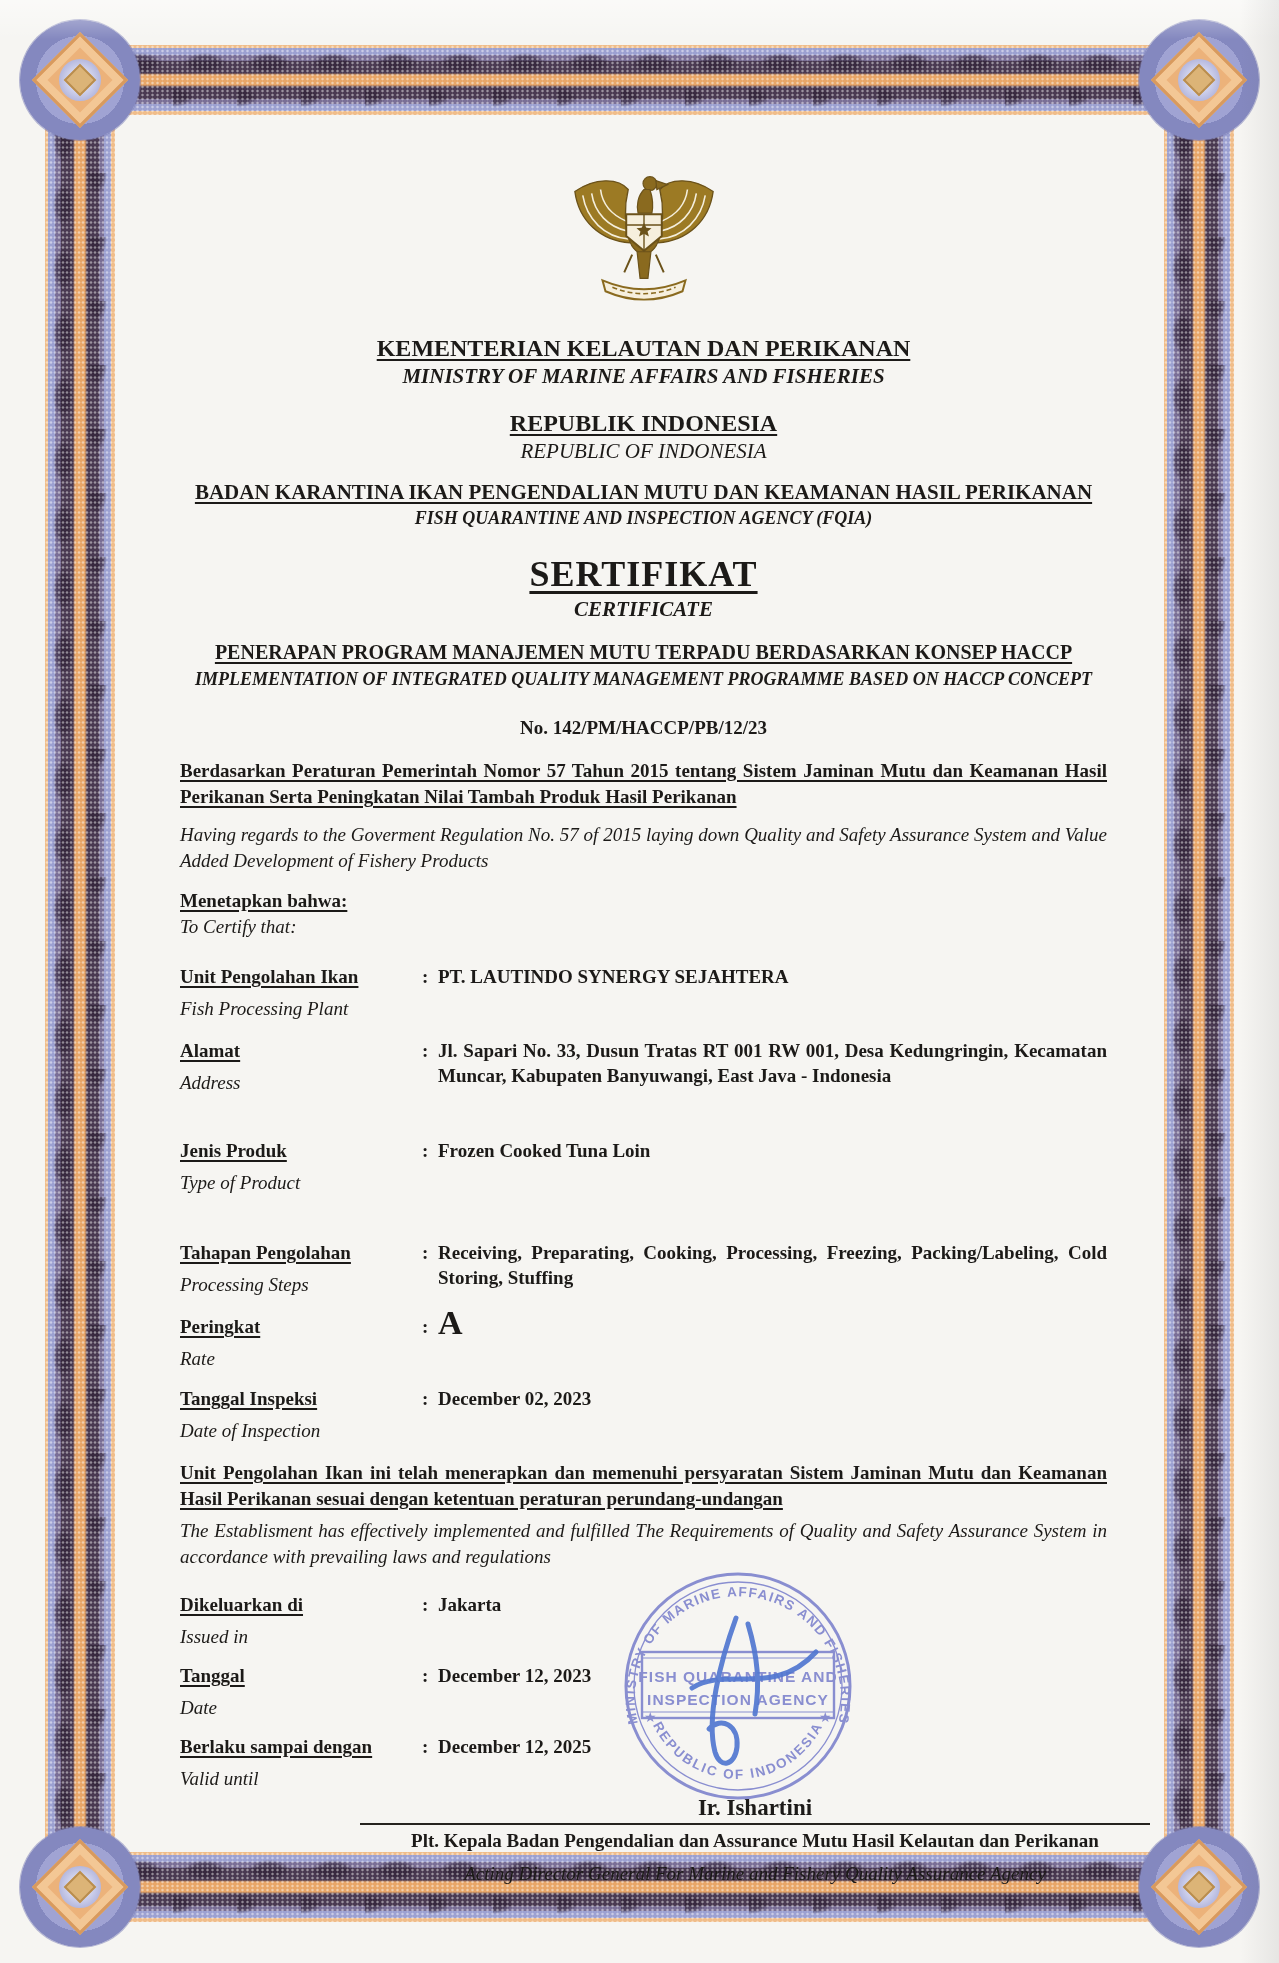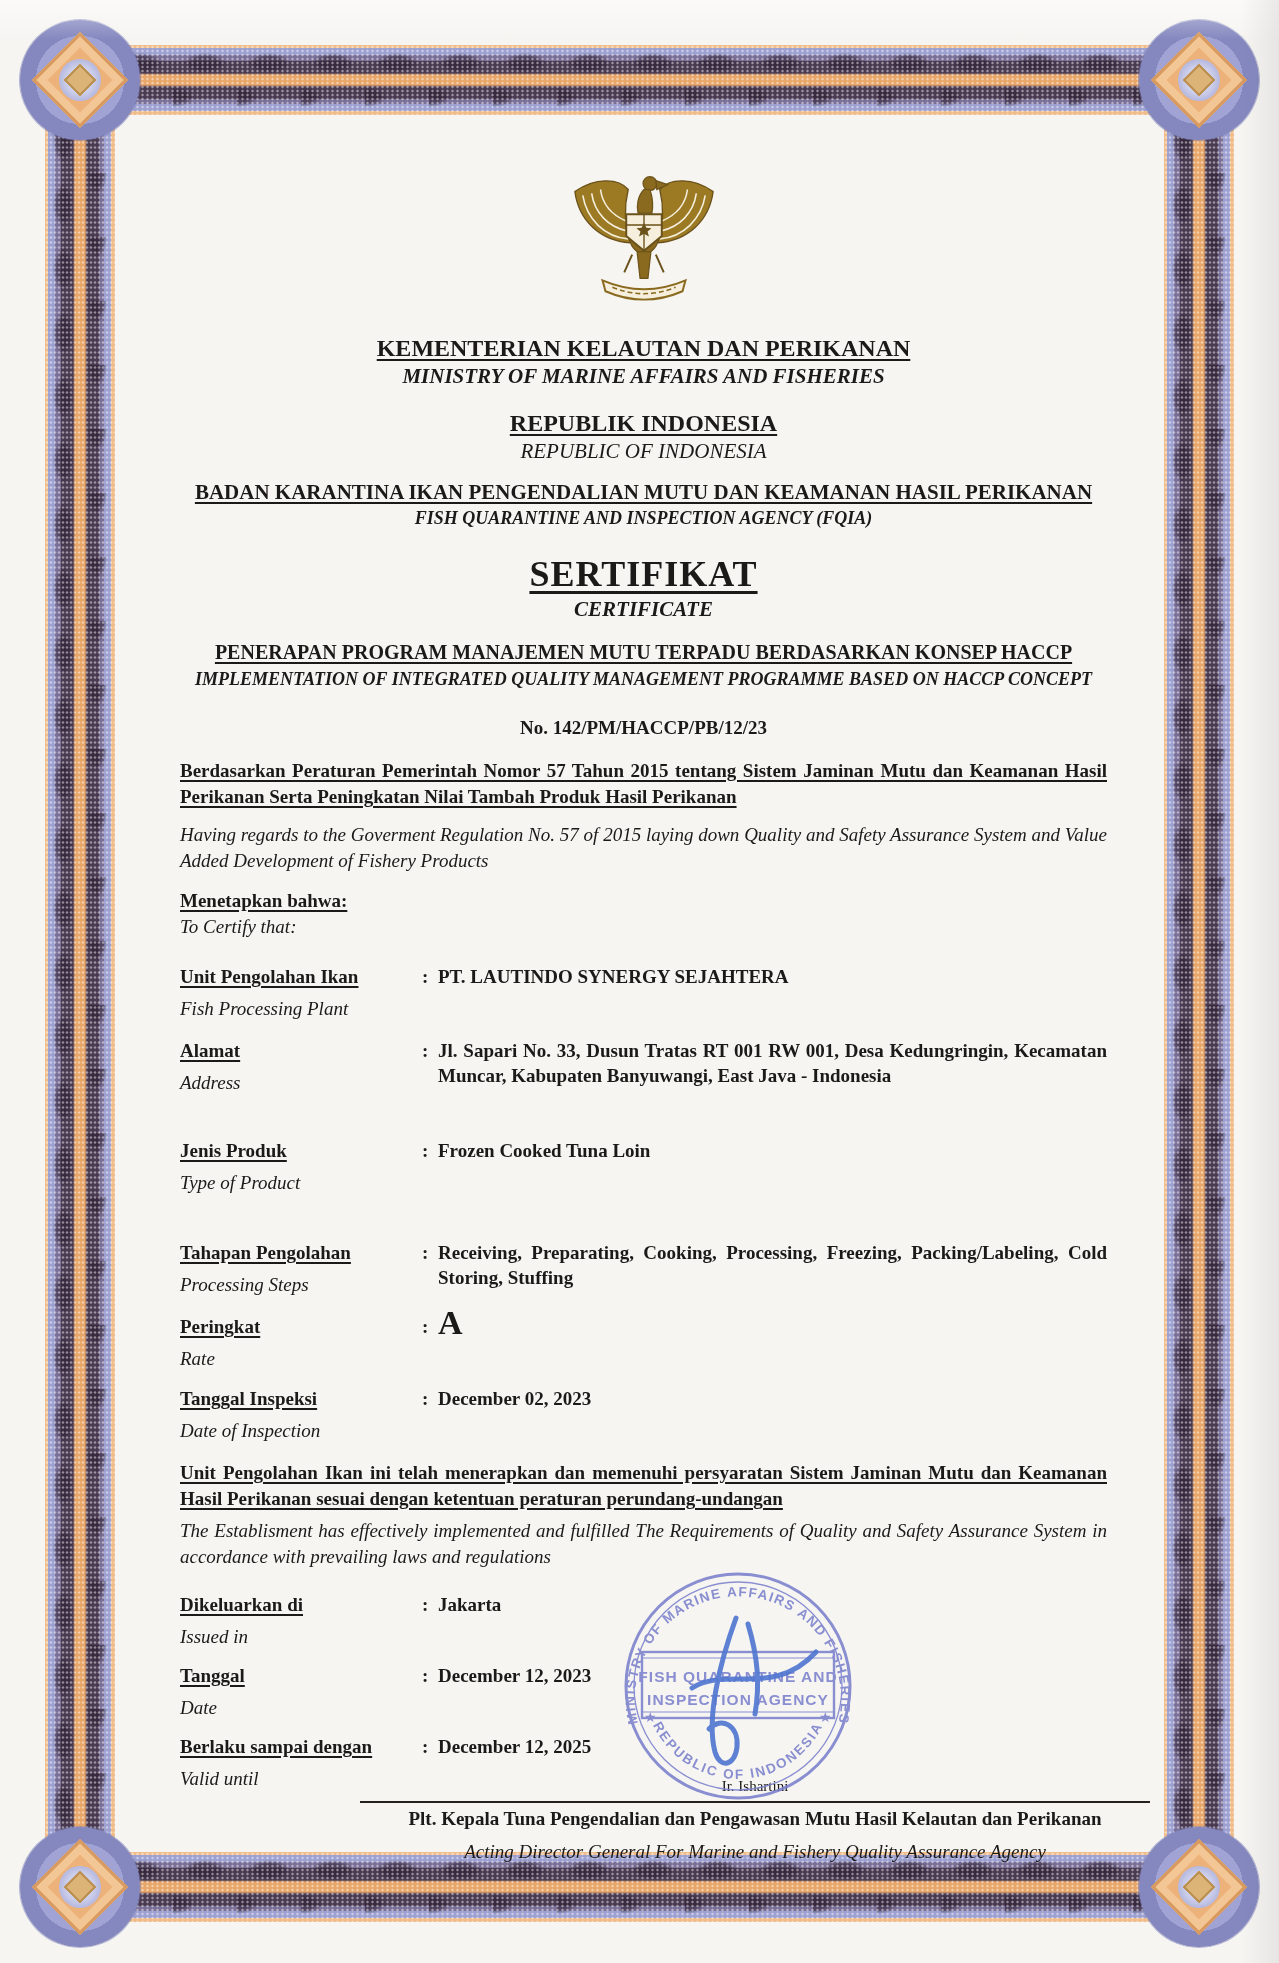--- a/index.html
+++ b/index.html
@@ -94,21 +94,21 @@
   .val-big{font-size:34px;line-height:32px;margin-top:-4px;}
 
   .mt24{margin-top:24px;}
   .mb16{margin-bottom:16px;} .mb42{margin-bottom:42px;} .mb44{margin-bottom:44px;}
   .mb14{margin-bottom:14px;} .mb13{margin-bottom:13px;}
   .stmt-en{margin-top:6px;margin-bottom:22px;}
 
   
   .stamp{position:absolute;left:618px;top:1566px;width:240px;height:240px;opacity:0.88;z-index:6;}
   .sig-block{position:absolute;left:360px;top:1772px;width:790px;z-index:3;text-align:center;}
-  .sig-name{font-size:15px;line-height:28px;font-weight:normal;}
+  .sig-name{font-size:23px;line-height:28px;font-weight:bold;margin-top:22px;}
   .sig-line{border:none;border-top:2px solid #26231f;margin:1px 0 3px 0;}
   .sig-title-id{font-size:19px;line-height:25px;font-weight:bold;}
   .sig-title-en{font-size:19px;line-height:25px;font-style:italic;margin-top:8px;}
 </style>
 </head>
 <body>
 
 <div class="page">
 
   <div class="band band-h band-top"></div>
@@ -279,21 +279,21 @@
         </div>
       <div class="colon">:</div>
       <div class="val">December 12, 2025</div>
     </div>
 
   </div>
 
   <div class="sig-block">
     <div class="sig-name">Ir. Ishartini</div>
     <hr class="sig-line">
-    <div class="sig-title-id">Plt. Kepala Tuna Pengendalian dan Pengawasan Mutu Hasil Kelautan dan Perikanan</div>
+    <div class="sig-title-id">Plt. Kepala Badan Pengendalian dan Assurance Mutu Hasil Kelautan dan Perikanan</div>
     <div class="sig-title-en">Acting Director General For Marine and Fishery Quality Assurance Agency</div>
   </div>
 
   <div class="stamp">
     <svg width="240" height="240" viewBox="0 0 240 240">
       <g fill="none" stroke="#7b80cc">
         <circle cx="120" cy="120" r="112" stroke-width="3"></circle>
         <circle cx="120" cy="120" r="104" stroke-width="1.3"></circle>
         <rect x="24" y="86" width="192" height="66" stroke-width="2.4"></rect>
         <line x1="24" y1="92" x2="216" y2="92" stroke-width="1.2"></line>

